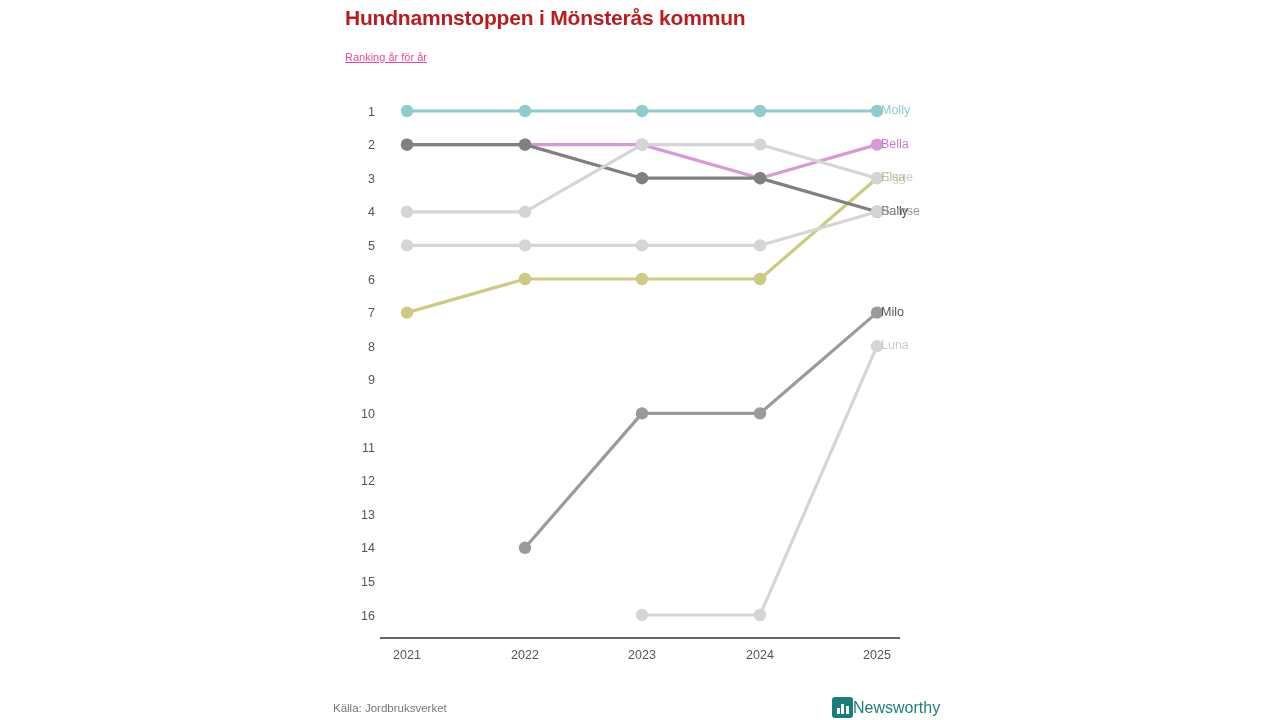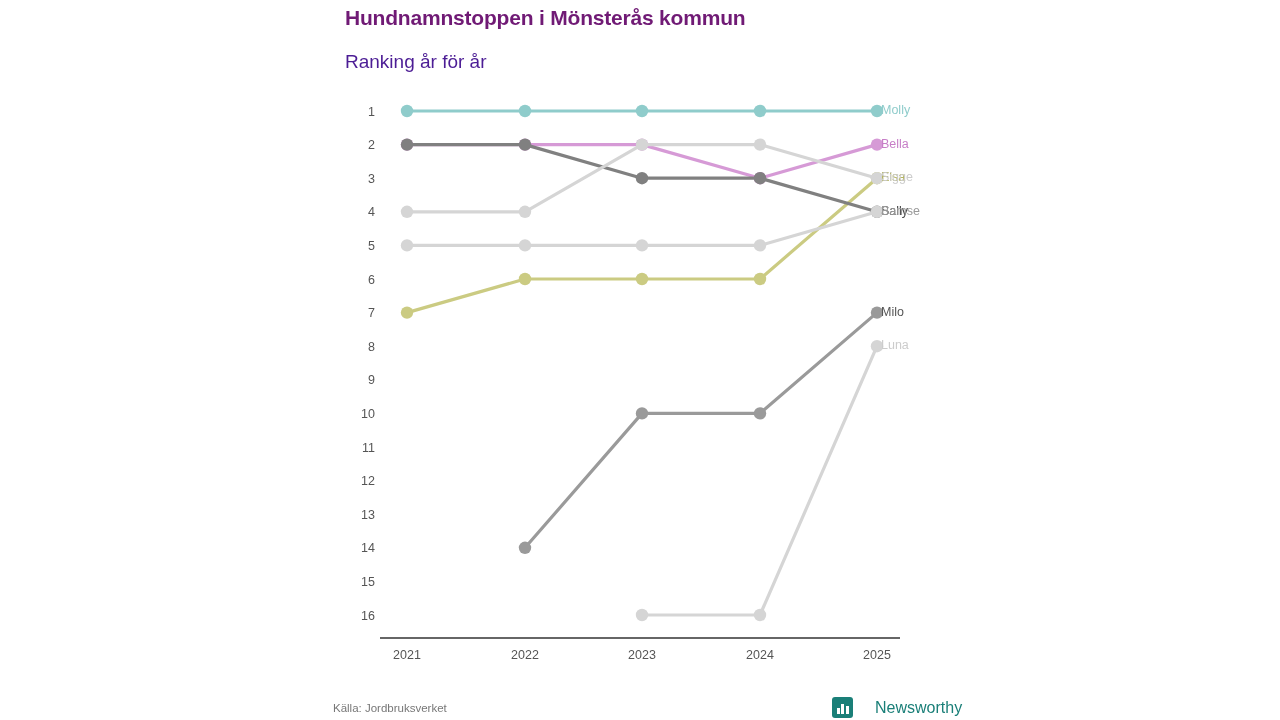--- a/index.html
+++ b/index.html
@@ -14,29 +14,30 @@
     color: #222222;
     position: relative;
     overflow: hidden;
   }
   .title {
     position: absolute;
     left: 345px;
     top: 6px;
     font-size: 21px;
     font-weight: bold;
-    color: #701a75;
+    color: #b91c1c;
     letter-spacing: -0.2px;
   }
   .subtitle {
     position: absolute;
     left: 345px;
     top: 51px;
-    font-size: 19px;
-    color: #4c1d95;
+    font-size: 11px;
+    color: #ec4899;
+    text-decoration: underline;
   }
   .chart-area {
     position: absolute;
     left: 0;
     top: 0;
     width: 1280px;
     height: 720px;
   }
   svg.plot {
     position: absolute;
@@ -66,21 +67,21 @@
     top: 702px;
     font-size: 11.5px;
     color: #777777;
   }
   .brand {
     position: absolute;
     left: 832px;
     top: 697px;
     display: flex;
     align-items: center;
-    gap: 22px;
+    gap: 0;
   }
   .brand-mark {
     width: 21px;
     height: 21px;
     background: #1a7f78;
     border-radius: 3px;
     display: flex;
     align-items: flex-end;
     justify-content: center;
     gap: 1.5px;

